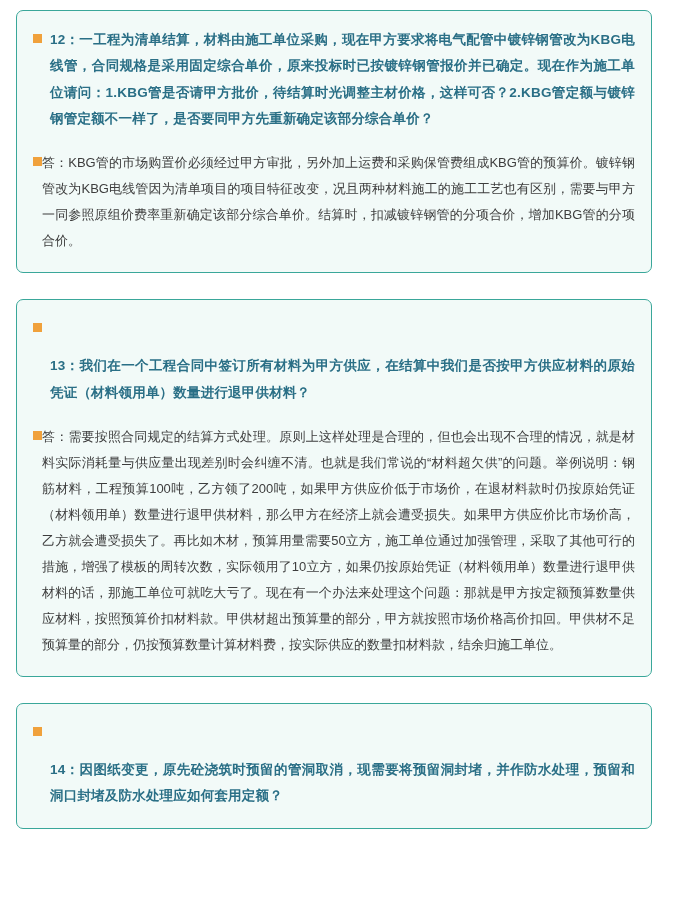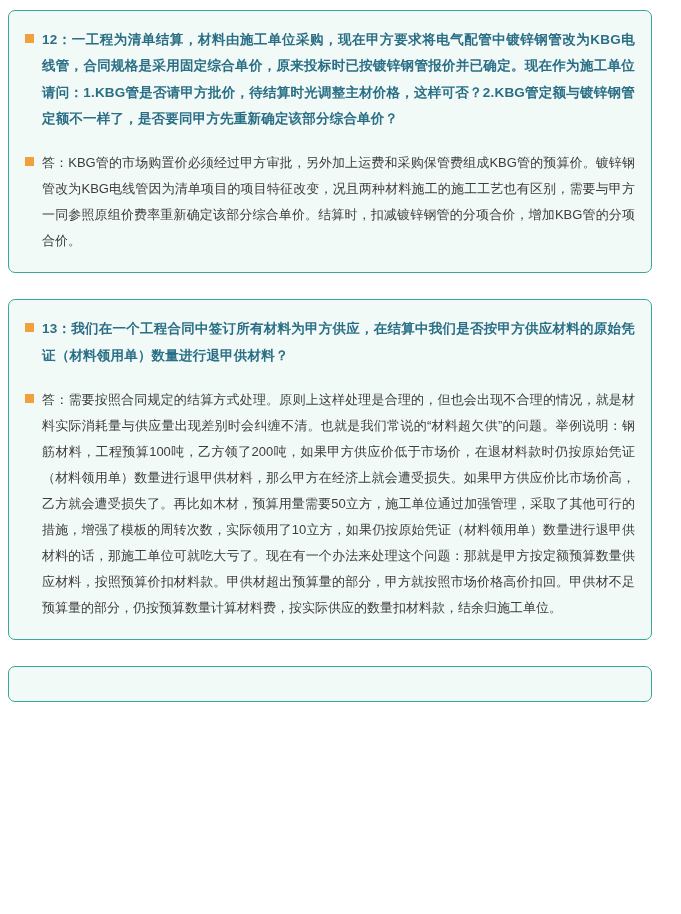--- a/index.html
+++ b/index.html
@@ -8,21 +8,21 @@
     background: #ffffff;
   }
   body {
     width: 681px;
     font-family: "Liberation Sans", sans-serif;
     color: #333333;
   }
   .page {
     width: 660px;
     box-sizing: border-box;
-    padding: 10px 0 8px 0;
+    padding: 10px 0 8px 8px;
     background: #ffffff;
   }
   .qa-card {
     box-sizing: border-box;
     margin: 0 8px 26px 8px;
     border: 1px solid #3aa79a;
     border-radius: 7px;
     background: #f2faf8;
     padding: 16px 16px 18px 16px;
   }
@@ -48,37 +48,36 @@
     text-justify: inter-ideograph;
     letter-spacing: 0.2px;
   }
   .q-num {
     color: #2a6f86;
     font-weight: bold;
   }
   .a-block {
     display: flex;
     align-items: flex-start;
-    gap: 8px;
     margin-top: 18px;
   }
   .a-text {
     flex: 1 1 auto;
     font-size: 13px;
     line-height: 2.0;
     color: #3d3d3d;
     text-align: justify;
     text-justify: inter-ideograph;
   }
   .a-label {
     font-weight: normal;
     color: #3d3d3d;
   }
   .card-13 .q-text,
-  .card-14 .q-text { color: #2a6f86; }
+  .card-14 .q-text { color: #2a6f86; margin-top: 37px; }
 </style>
 </head>
 <body>
 
 <div class="page">
 
   <div class="qa-card card-12">
     <div class="q-block">
       <span class="bullet"></span>
       <div class="q-text"><span class="q-num">12：</span><span>一工程为清单结算，材料由施工单位采购，现在甲方要求将电气配管中镀锌钢管改为KBG电线管，合同规格是采用固定综合单价，原来投标时已按镀锌钢管报价并已确定。现在作为施工单位请问：1.KBG管是否请甲方批价，待结算时光调整主材价格，这样可否？2.KBG管定额与镀锌钢管定额不一样了，是否要同甲方先重新确定该部分综合单价？</span></div>
@@ -94,15 +93,19 @@
       <span class="bullet"></span>
       <div class="q-text"><span class="q-num">13：</span><span>我们在一个工程合同中签订所有材料为甲方供应，在结算中我们是否按甲方供应材料的原始凭证（材料领用单）数量进行退甲供材料？</span></div>
     </div>
     <div class="a-block">
       <span class="bullet"></span>
       <div class="a-text"><span class="a-label">答：</span><span>需要按照合同规定的结算方式处理。原则上这样处理是合理的，但也会出现不合理的情况，就是材料实际消耗量与供应量出现差别时会纠缠不清。也就是我们常说的“材料超欠供”的问题。举例说明：钢筋材料，工程预算100吨，乙方领了200吨，如果甲方供应价低于市场价，在退材料款时仍按原始凭证（材料领用单）数量进行退甲供材料，那么甲方在经济上就会遭受损失。如果甲方供应价比市场价高，乙方就会遭受损失了。再比如木材，预算用量需要50立方，施工单位通过加强管理，采取了其他可行的措施，增强了模板的周转次数，实际领用了10立方，如果仍按原始凭证（材料领用单）数量进行退甲供材料的话，那施工单位可就吃大亏了。现在有一个办法来处理这个问题：那就是甲方按定额预算数量供应材料，按照预算价扣材料款。甲供材超出预算量的部分，甲方就按照市场价格高价扣回。甲供材不足预算量的部分，仍按预算数量计算材料费，按实际供应的数量扣材料款，结余归施工单位。</span></div>
     </div>
   </div>
 
   <div class="qa-card card-14">
+    <div class="q-block">
+      <span class="bullet"></span>
+      <div class="q-text"><span class="q-num">14：</span><span>因图纸变更，原先砼浇筑时预留的管洞取消，现需要将预留洞封堵，并作防水处理，预留和洞口封堵及防水处理应如何套用定额？</span></div>
+    </div>
   </div>
 
 </div>
 
 </body></html>

